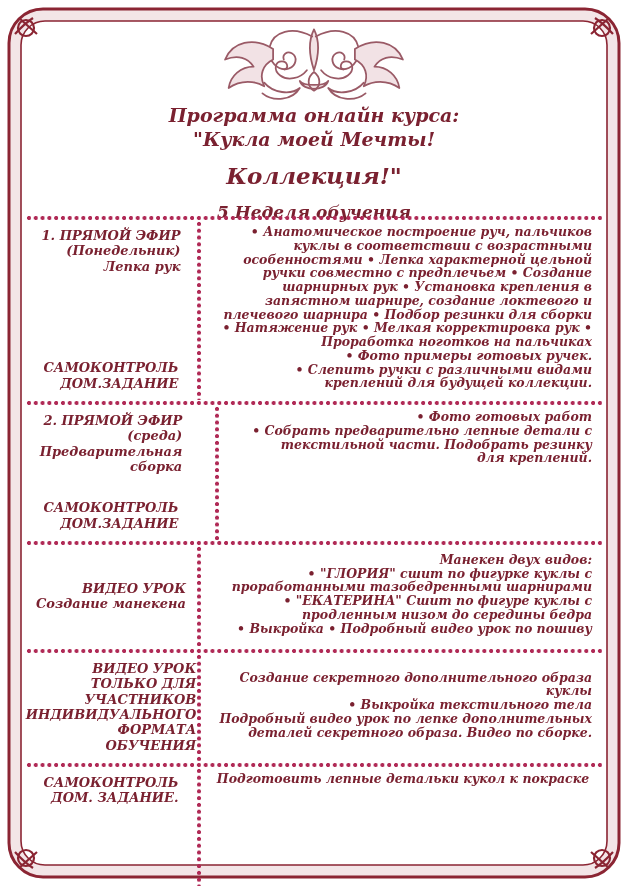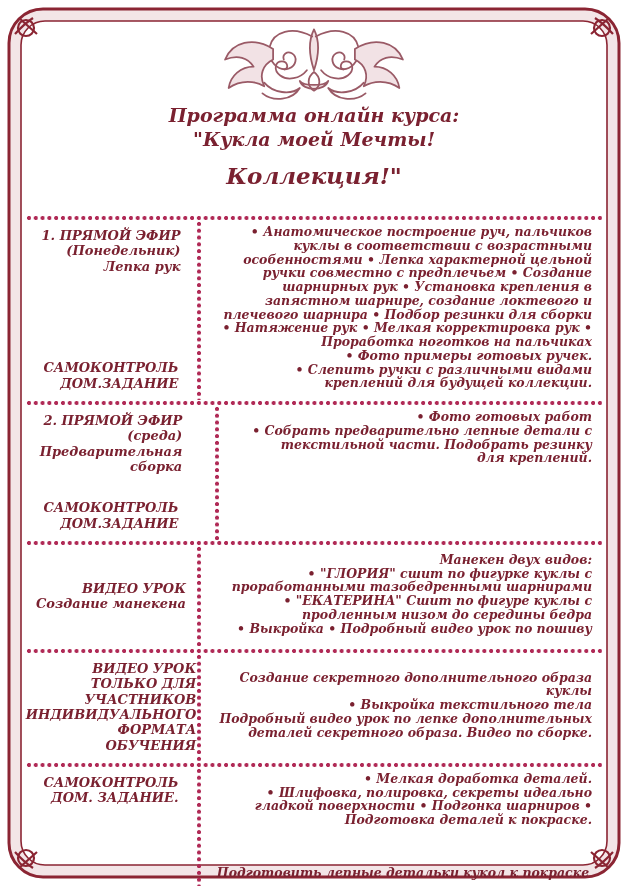--- a/index.html
+++ b/index.html
@@ -103,20 +103,21 @@
             </g>
             <use href="#hf" transform="translate(240,0) scale(-1,1)"></use>
             <path d="M104 64 C108 76 132 76 136 64 C132 70 108 70 104 64 Z"></path>
             <path d="M120 54 C112 60 112 70 120 75 C128 70 128 60 120 54 Z" fill="none"></path>
           </g>
         </svg>
       </div>
       <p class="title1">Программа онлайн курса:</p>
       <p class="title2">"Кукла моей Мечты!</p>
       <p class="title3">Коллекция!"</p>
+      <p class="subtitle">5 Неделя обучения</p>
     </div>
 
     <div class="table">
       <div class="sep-h"></div>
 
       <div class="row row1">
         <div class="cell left spread">
           <div class="label">1. ПРЯМОЙ ЭФИР
 (Понедельник)
 Лепка рук</div>
@@ -185,20 +186,18 @@
 
       <div class="sep-h"></div>
 
       <div class="row row5">
         <div class="cell left spread">
           <div class="label">САМОКОНТРОЛЬ
 ДОМ. ЗАДАНИЕ.</div>
         </div>
         <div class="sep-v"></div>
         <div class="cell right spread">
-          <div class="para">• Мелкая доработка деталей.
-• Шлифовка, полировка, секреты идеально гладкой поверхности • Подгонка шарниров • Подготовка деталей к покраске.</div>
           <div class="para bottom">Подготовить лепные детальки кукол к покраске</div>
         </div>
       </div>
     </div>
   </div>
 </div>
 
 </body></html>

